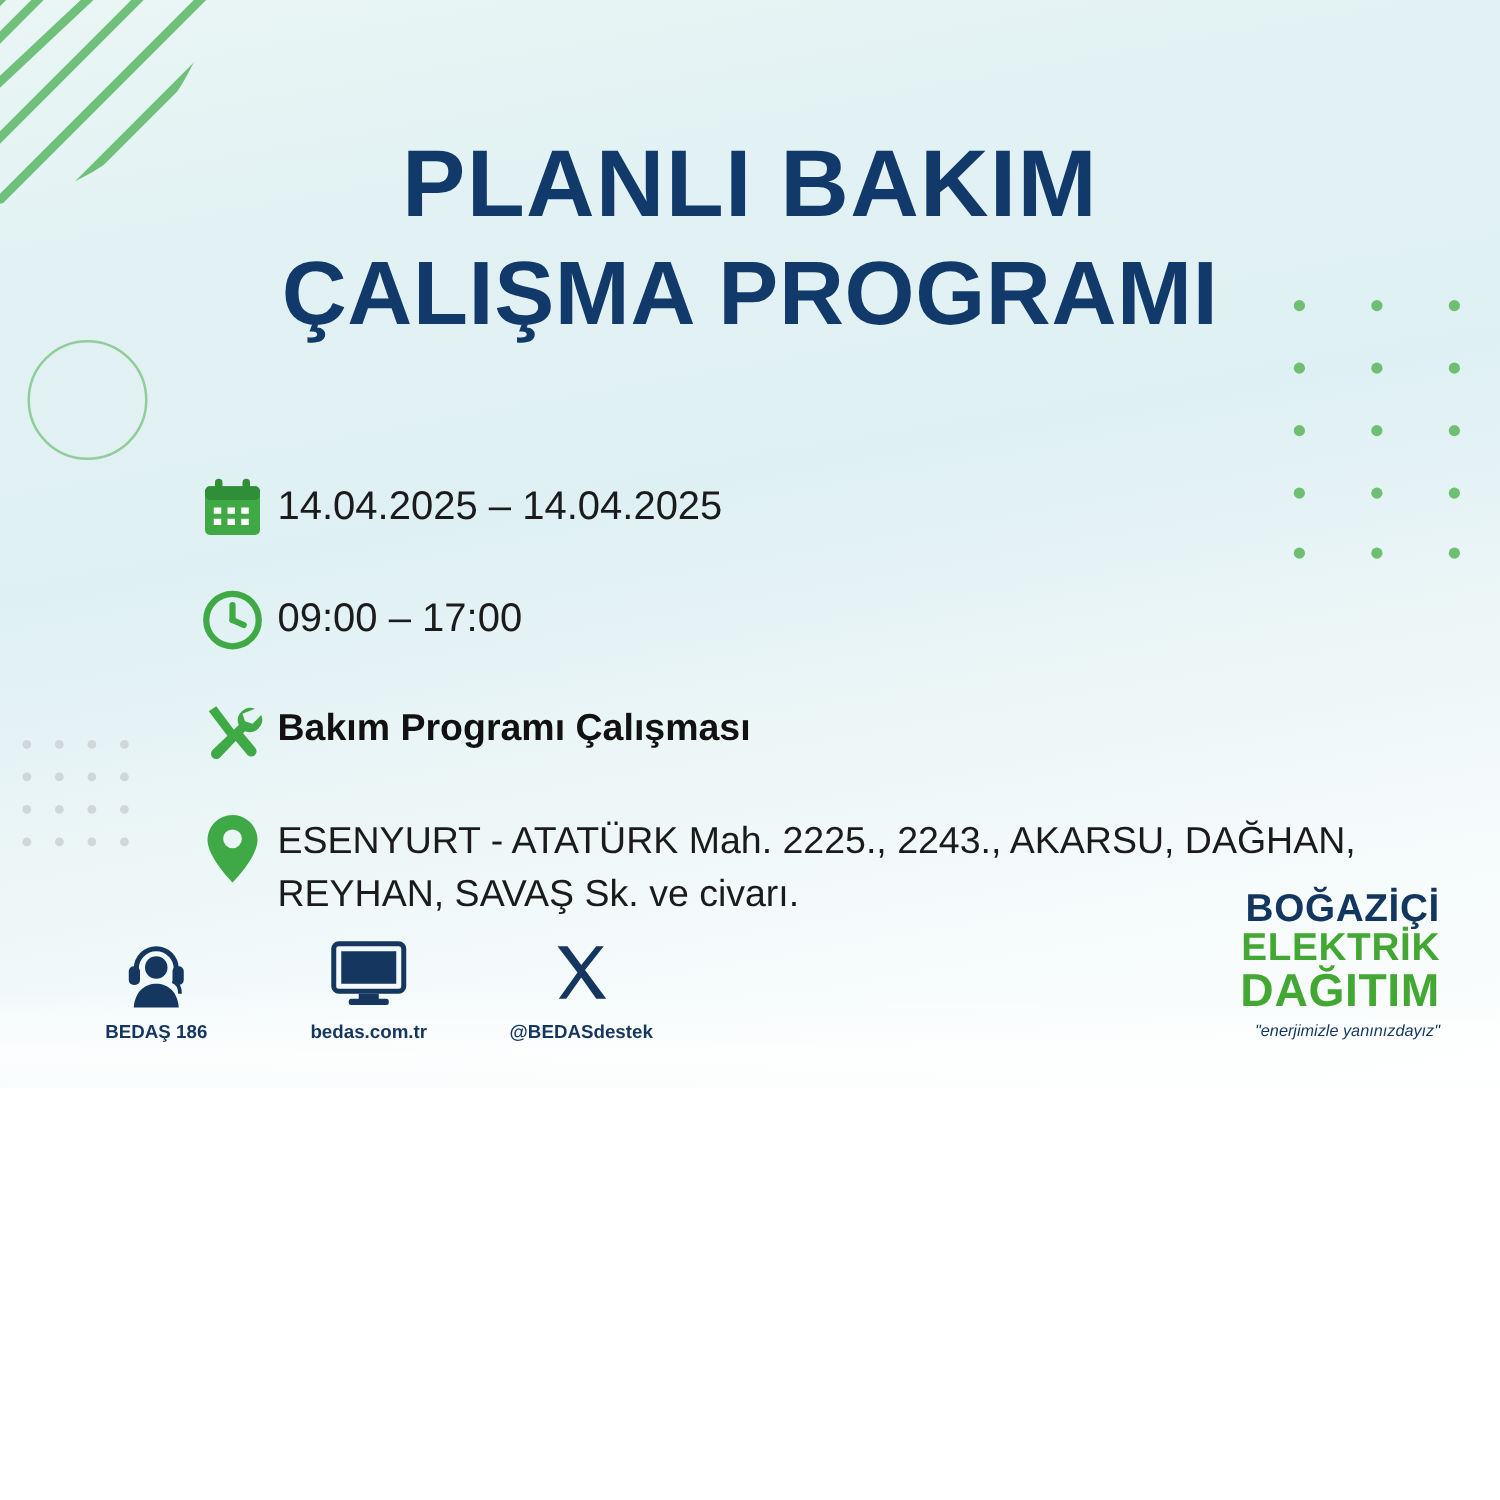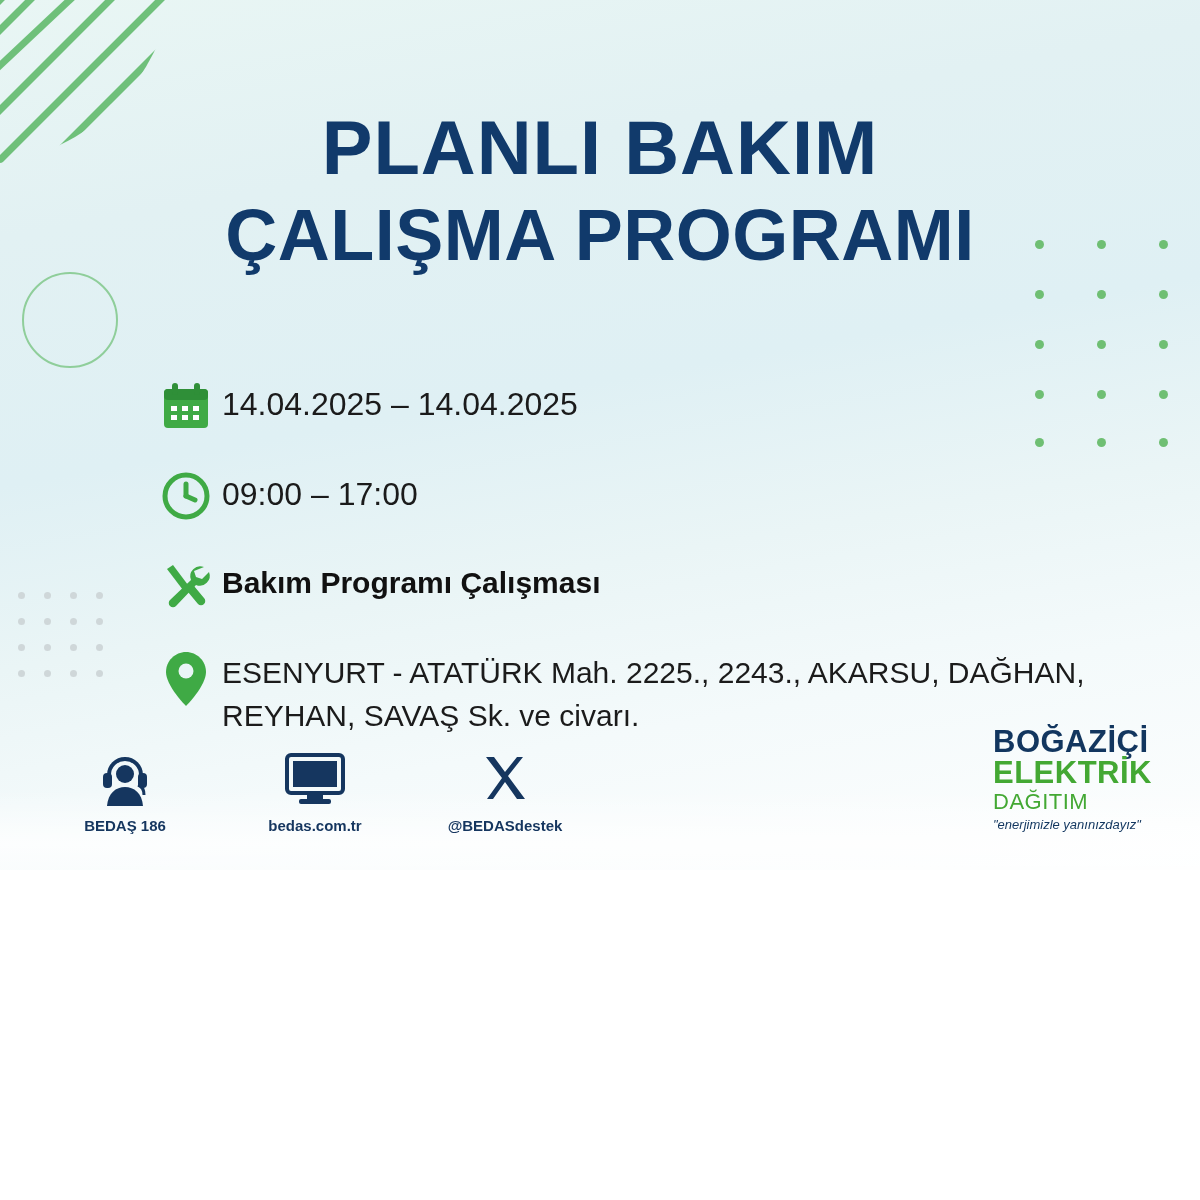--- a/index.html
+++ b/index.html
@@ -69,30 +69,30 @@
   .row .txt {
     font-size: 31px; color: #1b1b1b; line-height: 1.42; padding-top: 4px;
   }
   .row.date .txt { font-size: 32px; }
   .row.time .txt { font-size: 32px; }
   .row.work .txt { font-size: 30px; font-weight: bold; color: #111; }
   .row.loc { margin-top: 8px; }
   .row.loc .txt { font-size: 30px; max-width: 890px; }
 
   
-  .footer { position: absolute; left: 60px; bottom: 36px; display: flex; gap: 60px; align-items: flex-end; }
+  .footer { position: absolute; left: 60px; bottom: 36px; display: flex; gap: 40px; align-items: flex-end; }
   .fitem { display: flex; flex-direction: column; align-items: center; width: 130px; }
   .fitem .fico { height: 62px; display: flex; align-items: center; justify-content: center; }
   .fitem .flabel { margin-top: 8px; font-size: 15px; color: #15365f; font-weight: bold; white-space: nowrap; }
 
   
-  .logo { position: absolute; right: 48px; bottom: 38px; }
+  .logo { position: absolute; right: 48px; bottom: 38px; text-align: right; }
   .logo .l1 { font-size: 31px; font-weight: bold; color: #12365f; letter-spacing: 0.5px; line-height: 1.0; }
   .logo .l2 { font-size: 31px; font-weight: bold; color: #43a833; letter-spacing: 0.5px; line-height: 1.05; }
-  .logo .l3 { font-size: 22px; font-weight: normal; color: #43a833; letter-spacing: 0.5px; line-height: 1.05; }
+  .logo .l3 { font-size: 37px; font-weight: bold; color: #43a833; letter-spacing: 0.5px; line-height: 1.05; }
   .logo .slogan { margin-top: 4px; font-size: 13px; color: #12365f; font-style: italic; }
 </style>
 </head>
 <body>
 
 <div class="poster">
 
   <div class="band"></div>
   <div class="band2"></div>
 

